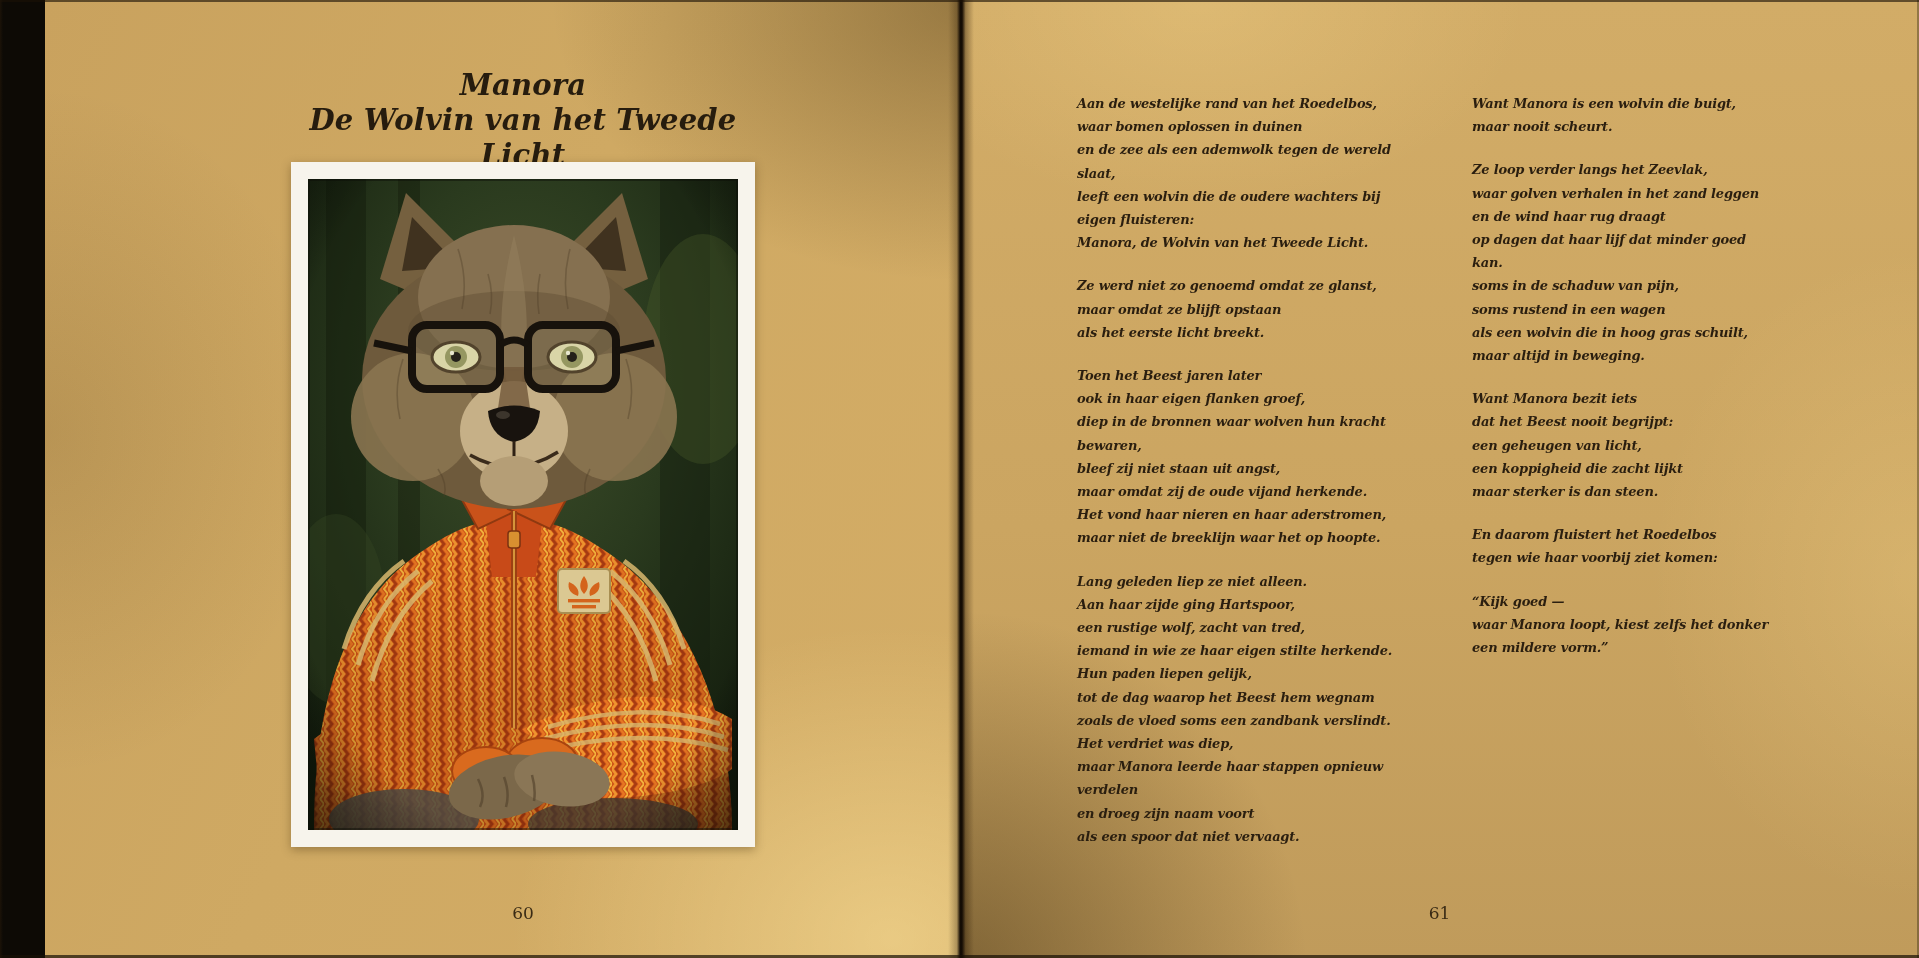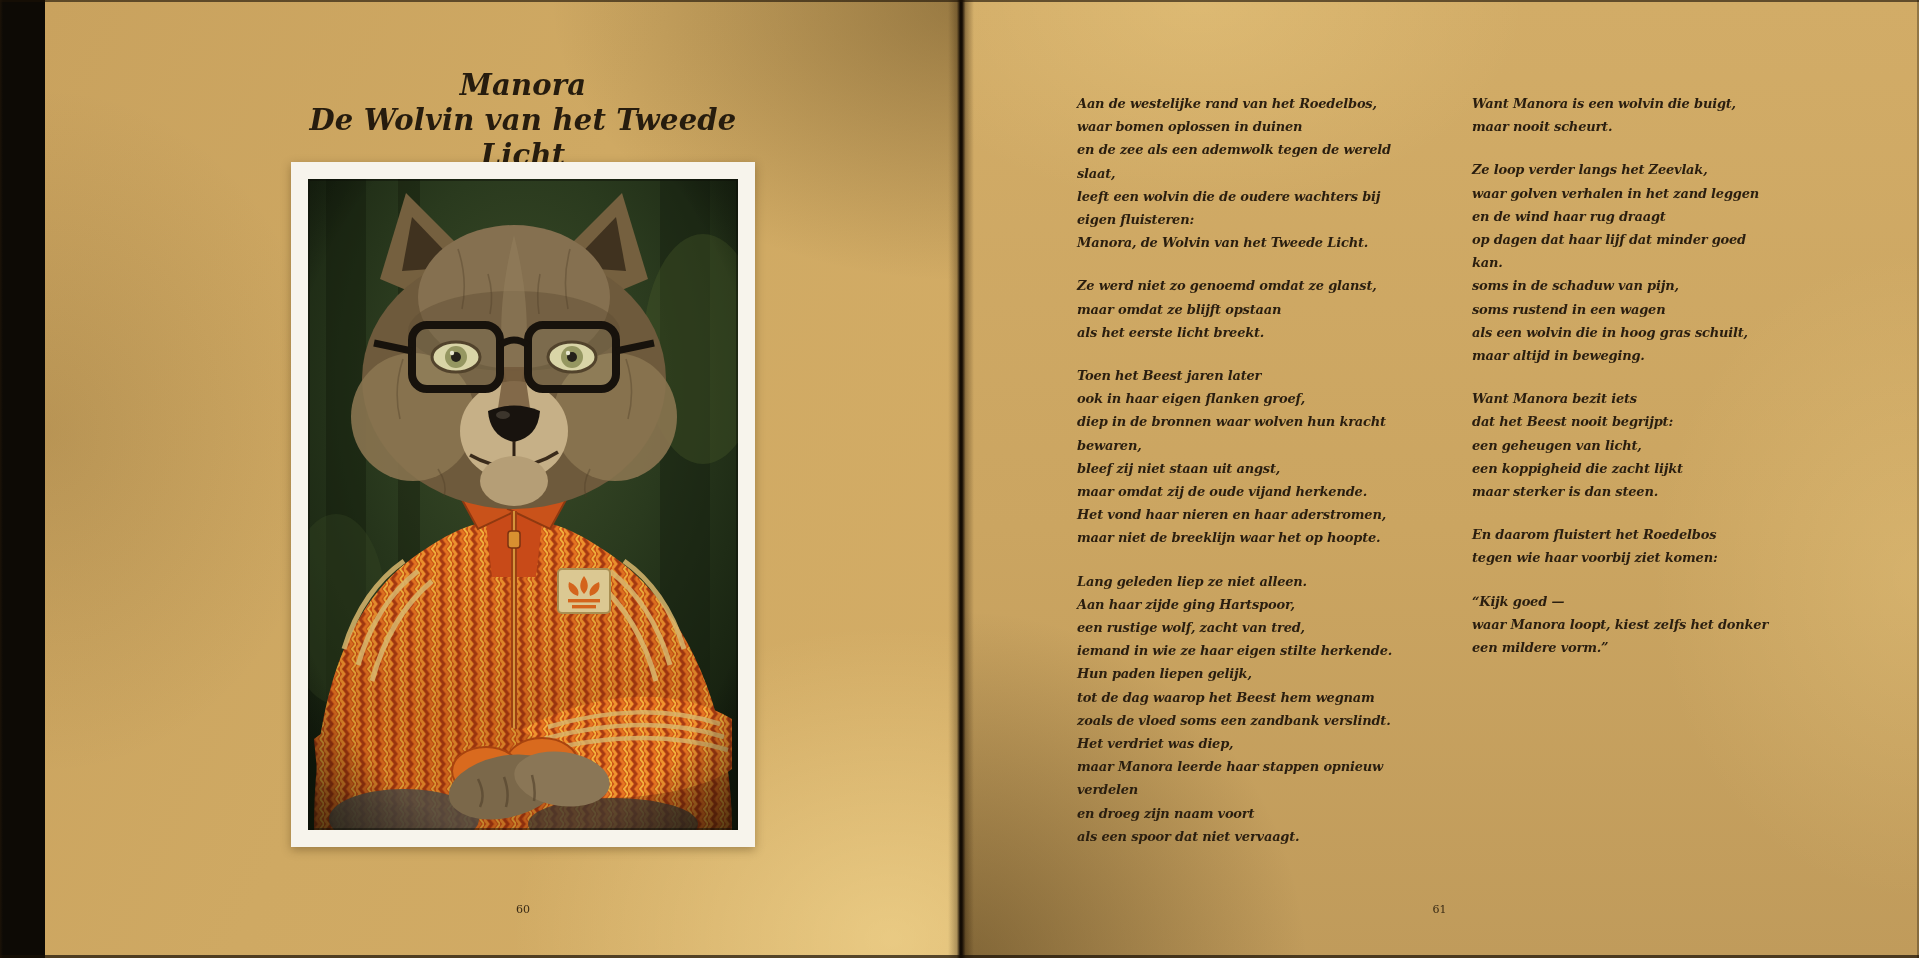--- a/index.html
+++ b/index.html
@@ -26,21 +26,21 @@
   .edge-left{position:absolute;left:0;top:0;width:3px;height:100%;z-index:6;
     background:linear-gradient(to right,rgba(30,20,8,0.85),rgba(30,20,8,0));}
   .edge-right{position:absolute;right:0;top:0;width:2px;height:100%;background:rgba(30,20,8,0.35);z-index:6;}
 
   .title{position:absolute;left:246px;top:68px;width:464px;text-align:center;
     color:#261c0e;font-style:italic;font-weight:bold;font-size:29px;line-height:35px;letter-spacing:0.2px;}
   .artwork-frame{position:absolute;left:246px;top:162px;width:464px;height:685px;
     background:#f7f4ec;box-shadow:0 3px 9px rgba(60,40,10,0.35);box-sizing:border-box;padding:17px;}
   .artwork-frame svg{display:block;width:430px;height:651px;}
   .page-number{position:absolute;width:464px;text-align:center;top:903px;
-    font-size:11px;color:#3a2b15;font-style:normal;}
+    font-size:17px;color:#3a2b15;font-style:normal;}
   .page-number-left{left:246px;}
   .page-number-right{left:0;width:959px;}
 
   .poem-col{position:absolute;top:92px;color:#2a1e0f;font-style:italic;font-weight:bold;
     font-size:13px;line-height:23.2px;letter-spacing:-0.2px;white-space:nowrap;}
   .poem-col-0{left:117px;}
   .poem-col-1{left:512px;}
   .stanza{margin:0 0 20px 0;}
   .stanza.gap-large{margin-bottom:41px;}
 </style>

